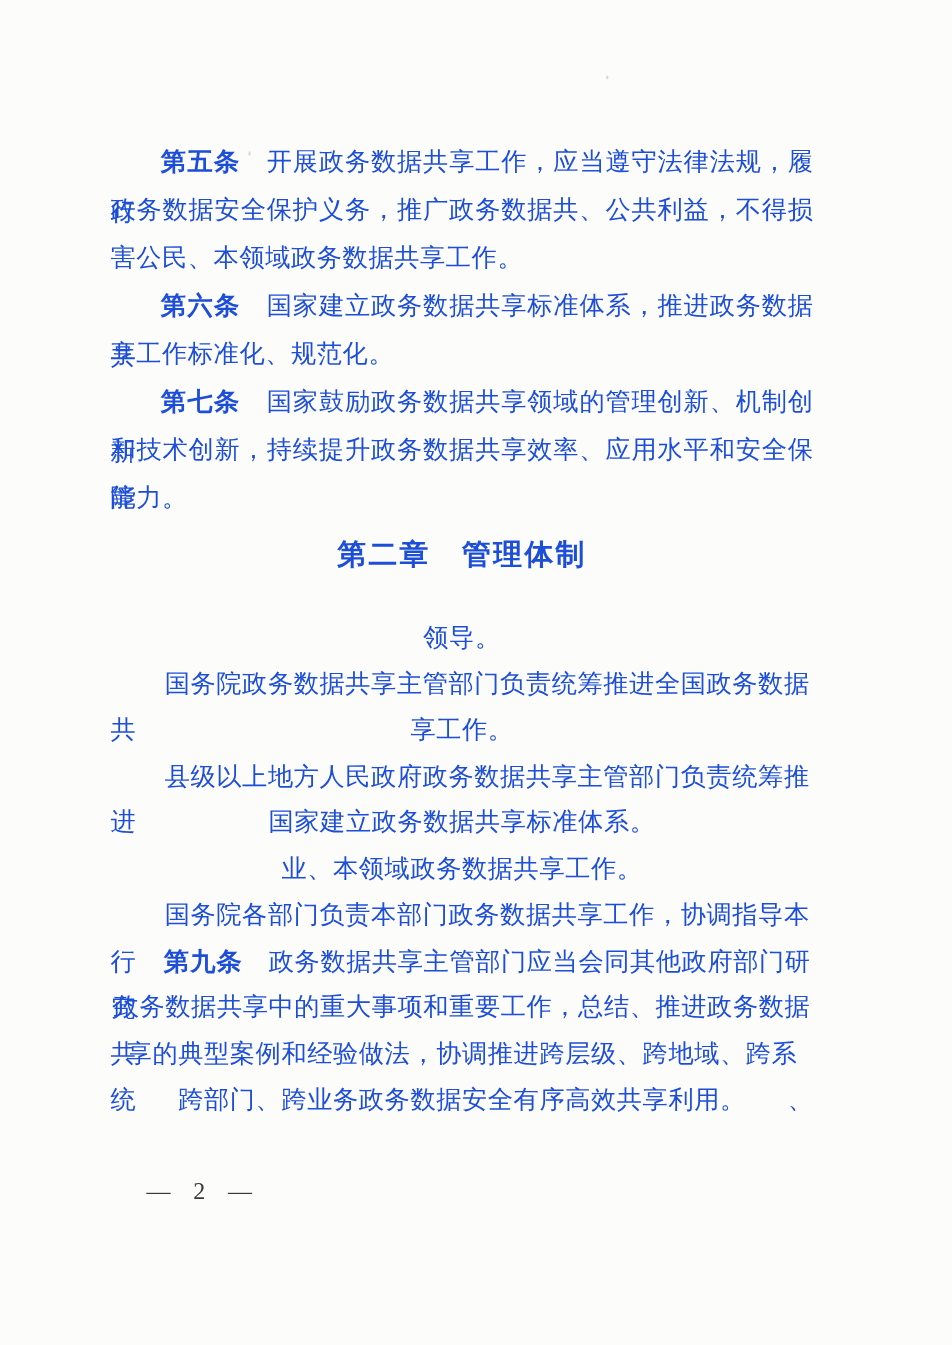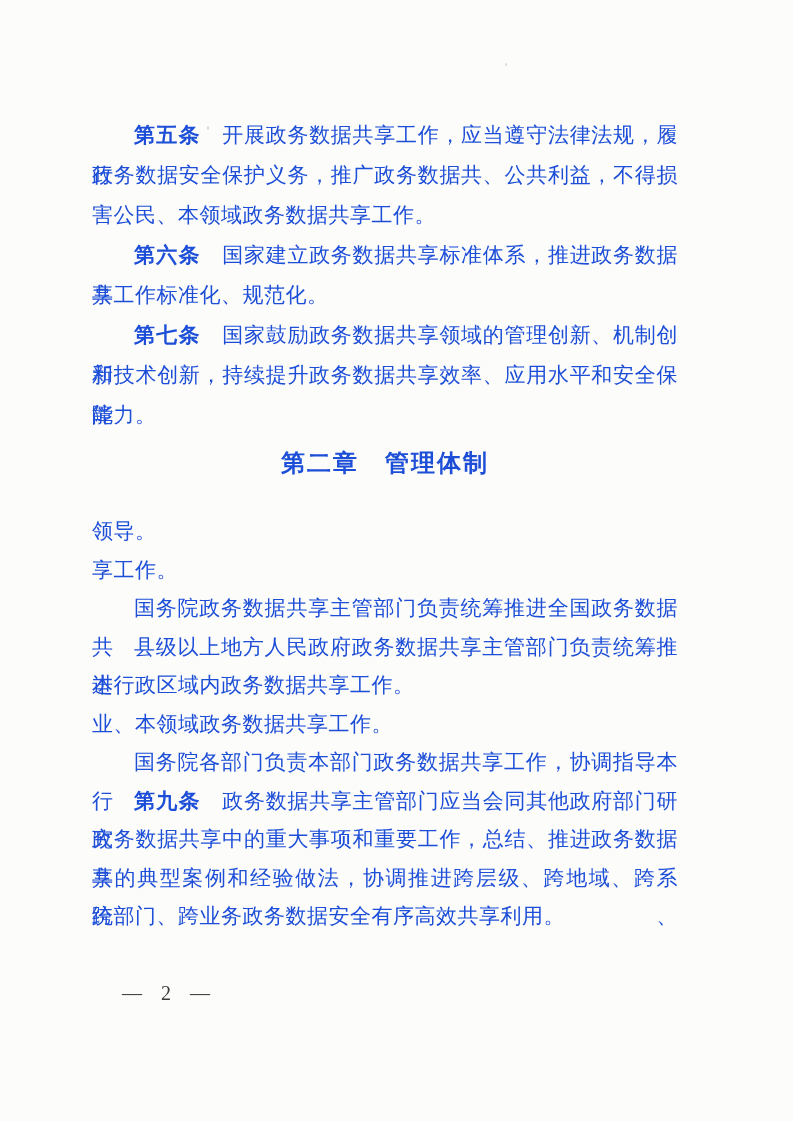--- a/index.html
+++ b/index.html
@@ -45,20 +45,21 @@
     text-align: justify;
     text-align-last: justify;
     -moz-text-align-last: justify;
   }
   .line.indent {
     text-indent: 2em;
   }
   .line.b2 {
     height: 38.5px;
     line-height: 38.5px;
+    text-align: center;
   }
   .art {
     font-weight: 700;
     font-family: "Liberation Sans", "DejaVu Sans", sans-serif;
     letter-spacing: 1px;
   }
   .line.chapter {
     height: 40px;
     line-height: 40px;
     margin-top: 8px;
@@ -93,24 +94,24 @@
       <div class="line fill indent"><span class="art">第五条</span><span>　开展政务数据共享工作，应当遵守法律法规，履行</span></div>
       <div class="line fill">政务数据安全保护义务，推广政务数据共、公共利益，不得损</div>
       <div class="line">害公民、本领域政务数据共享工作。</div>
       <div class="line fill indent"><span class="art">第六条</span><span>　国家建立政务数据共享标准体系，推进政务数据共</span></div>
       <div class="line">享工作标准化、规范化。</div>
       <div class="line fill indent"><span class="art">第七条</span><span>　国家鼓励政务数据共享领域的管理创新、机制创新</span></div>
       <div class="line fill">和技术创新，持续提升政务数据共享效率、应用水平和安全保障</div>
       <div class="line">能力。</div>
       <div class="line chapter">第二章　管理体制</div>
       <div class="line b2">领导。</div>
+      <div class="line fill indent b2">国务院政务数据共享主管部门负责统筹推进全国政务数据共</div>
       <div class="line b2">享工作。</div>
-      <div class="line fill indent b2">国务院政务数据共享主管部门负责统筹推进全国政务数据共</div>
       <div class="line fill indent b2">县级以上地方人民政府政务数据共享主管部门负责统筹推进</div>
-      <div class="line b2">本行政区域内政务数据共享工作。</div>
+      <div class="line b2">国家建立政务数据共享标准体系。</div>
       <div class="line b2">业、本领域政务数据共享工作。</div>
       <div class="line fill indent b2">国务院各部门负责本部门政务数据共享工作，协调指导本行</div>
       <div class="line fill indent b2"><span class="art">第九条</span><span>　政务数据共享主管部门应当会同其他政府部门研究</span></div>
       <div class="line fill b2">政务数据共享中的重大事项和重要工作，总结、推进政务数据共</div>
       <div class="line fill b2">享的典型案例和经验做法，协调推进跨层级、跨地域、跨系统、</div>
       <div class="line b2">跨部门、跨业务政务数据安全有序高效共享利用。</div>
     </div>
 
   <div class="footer">— 2 —</div>
 </div>

